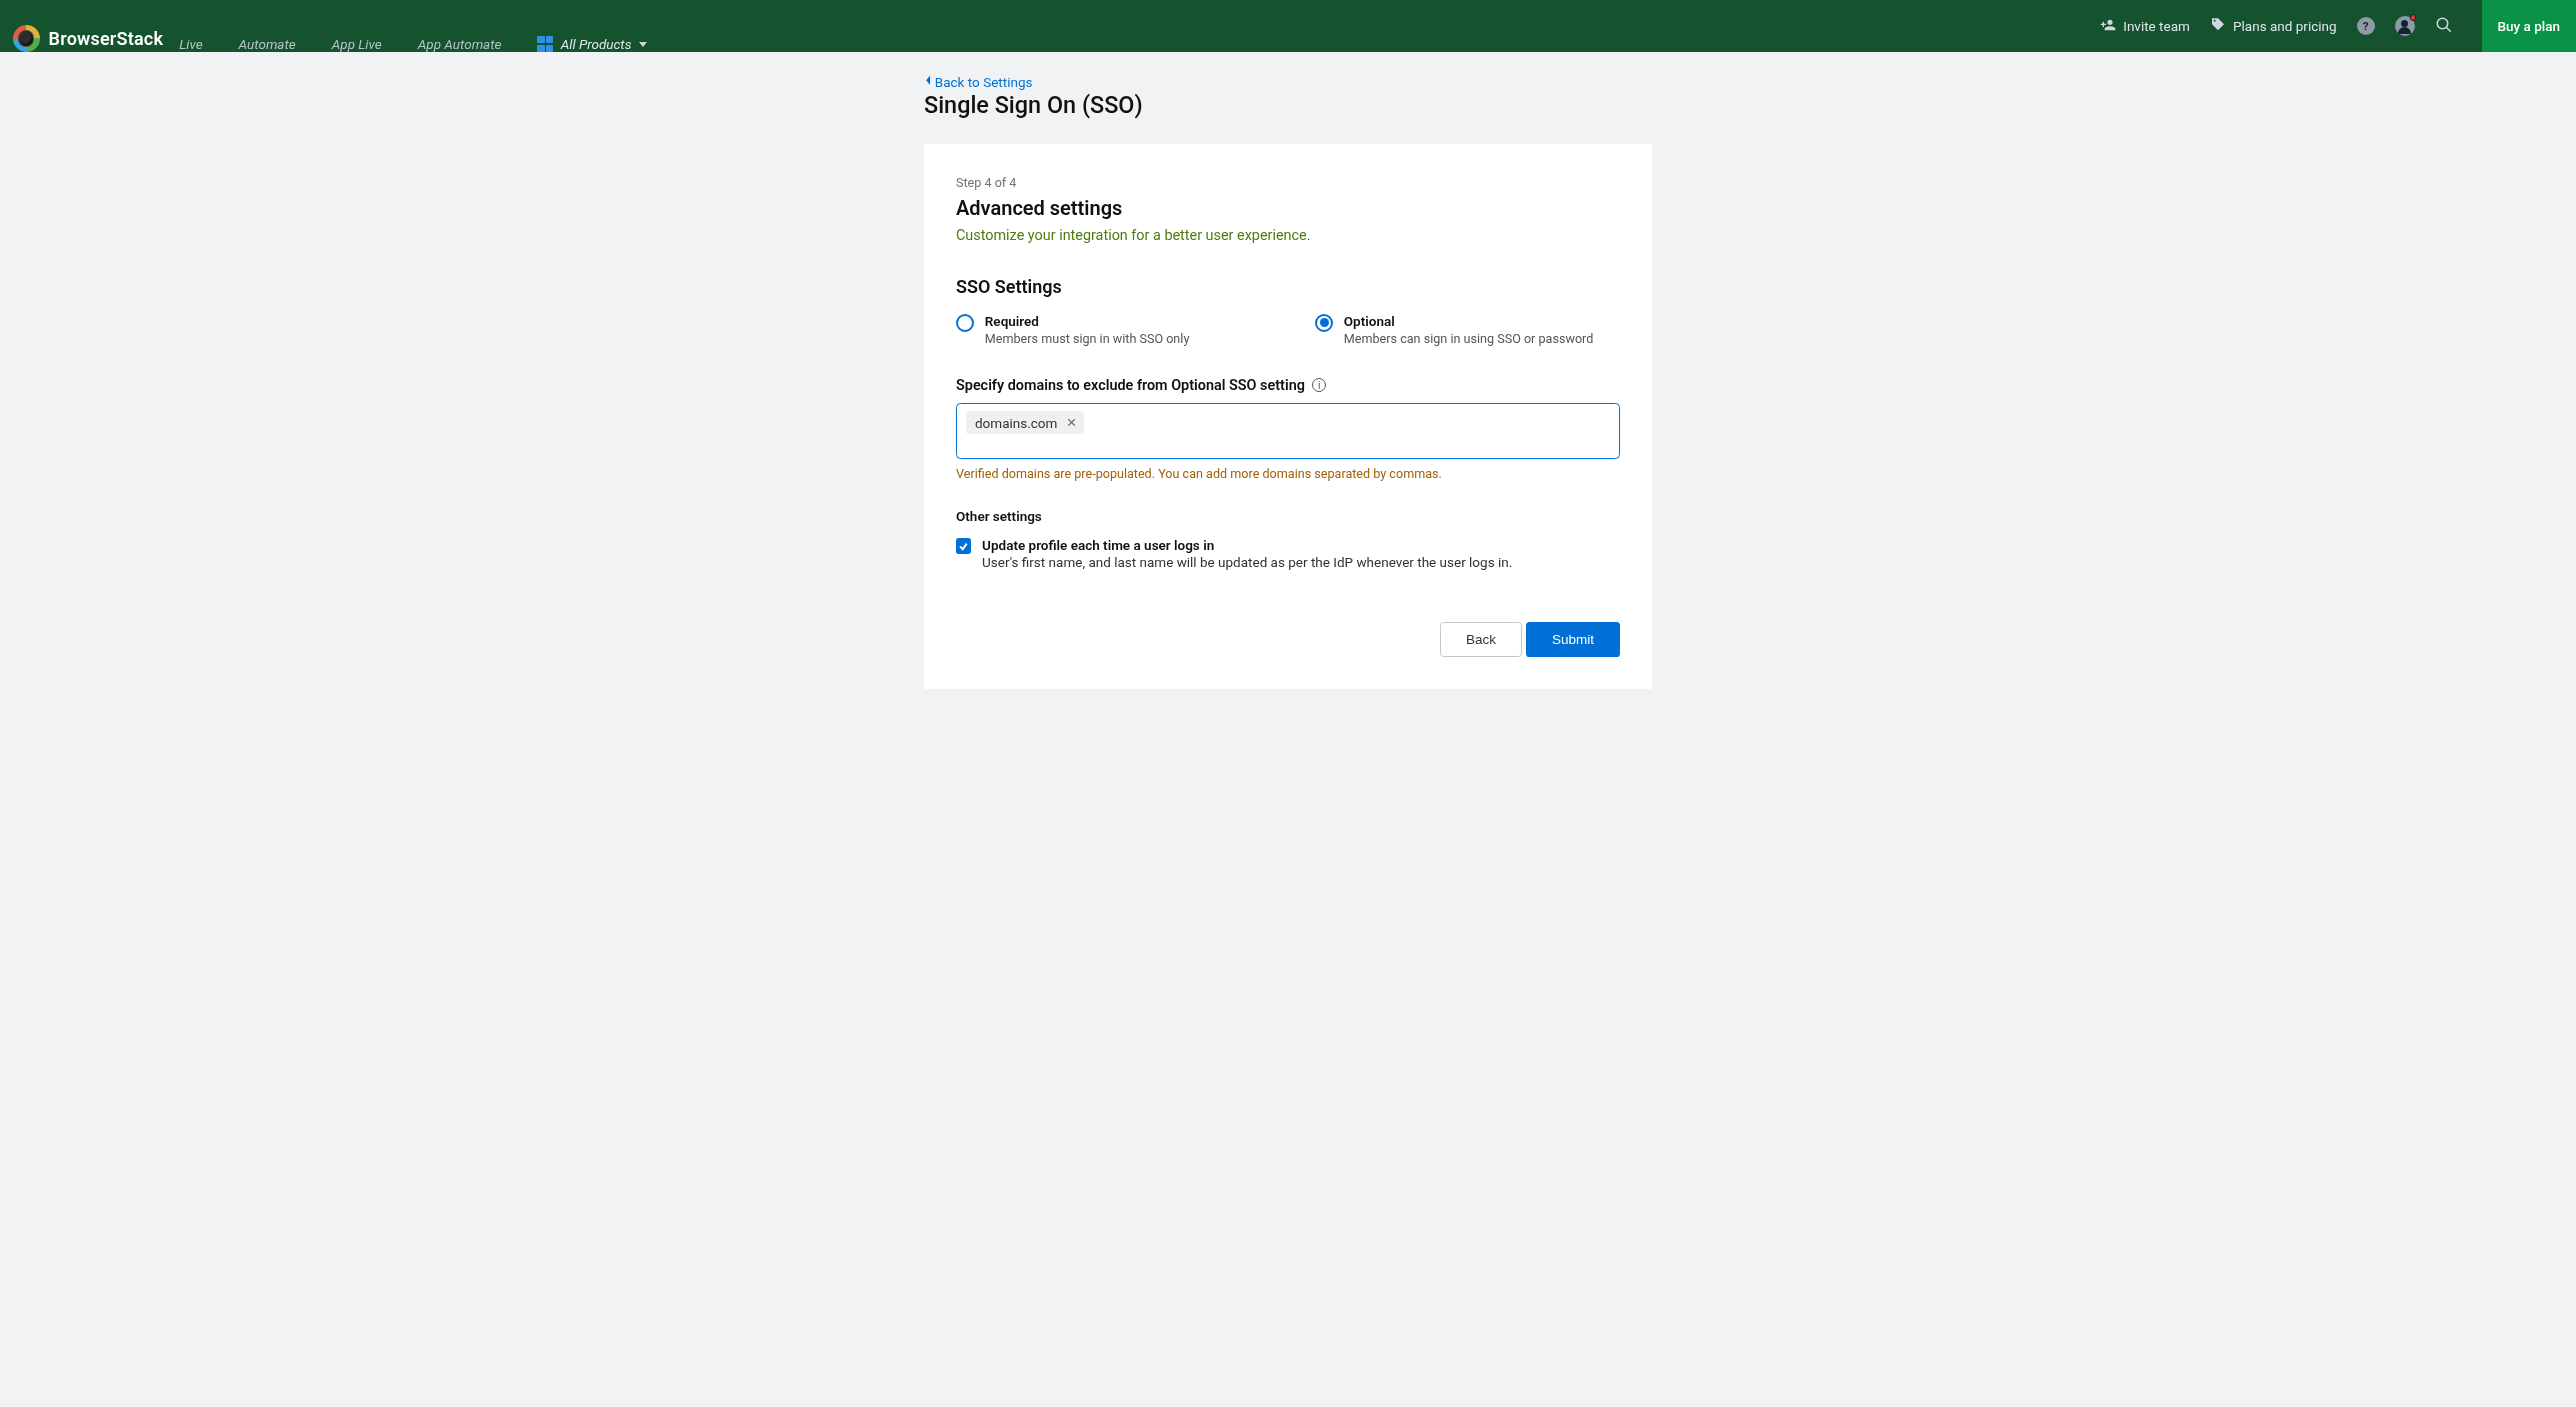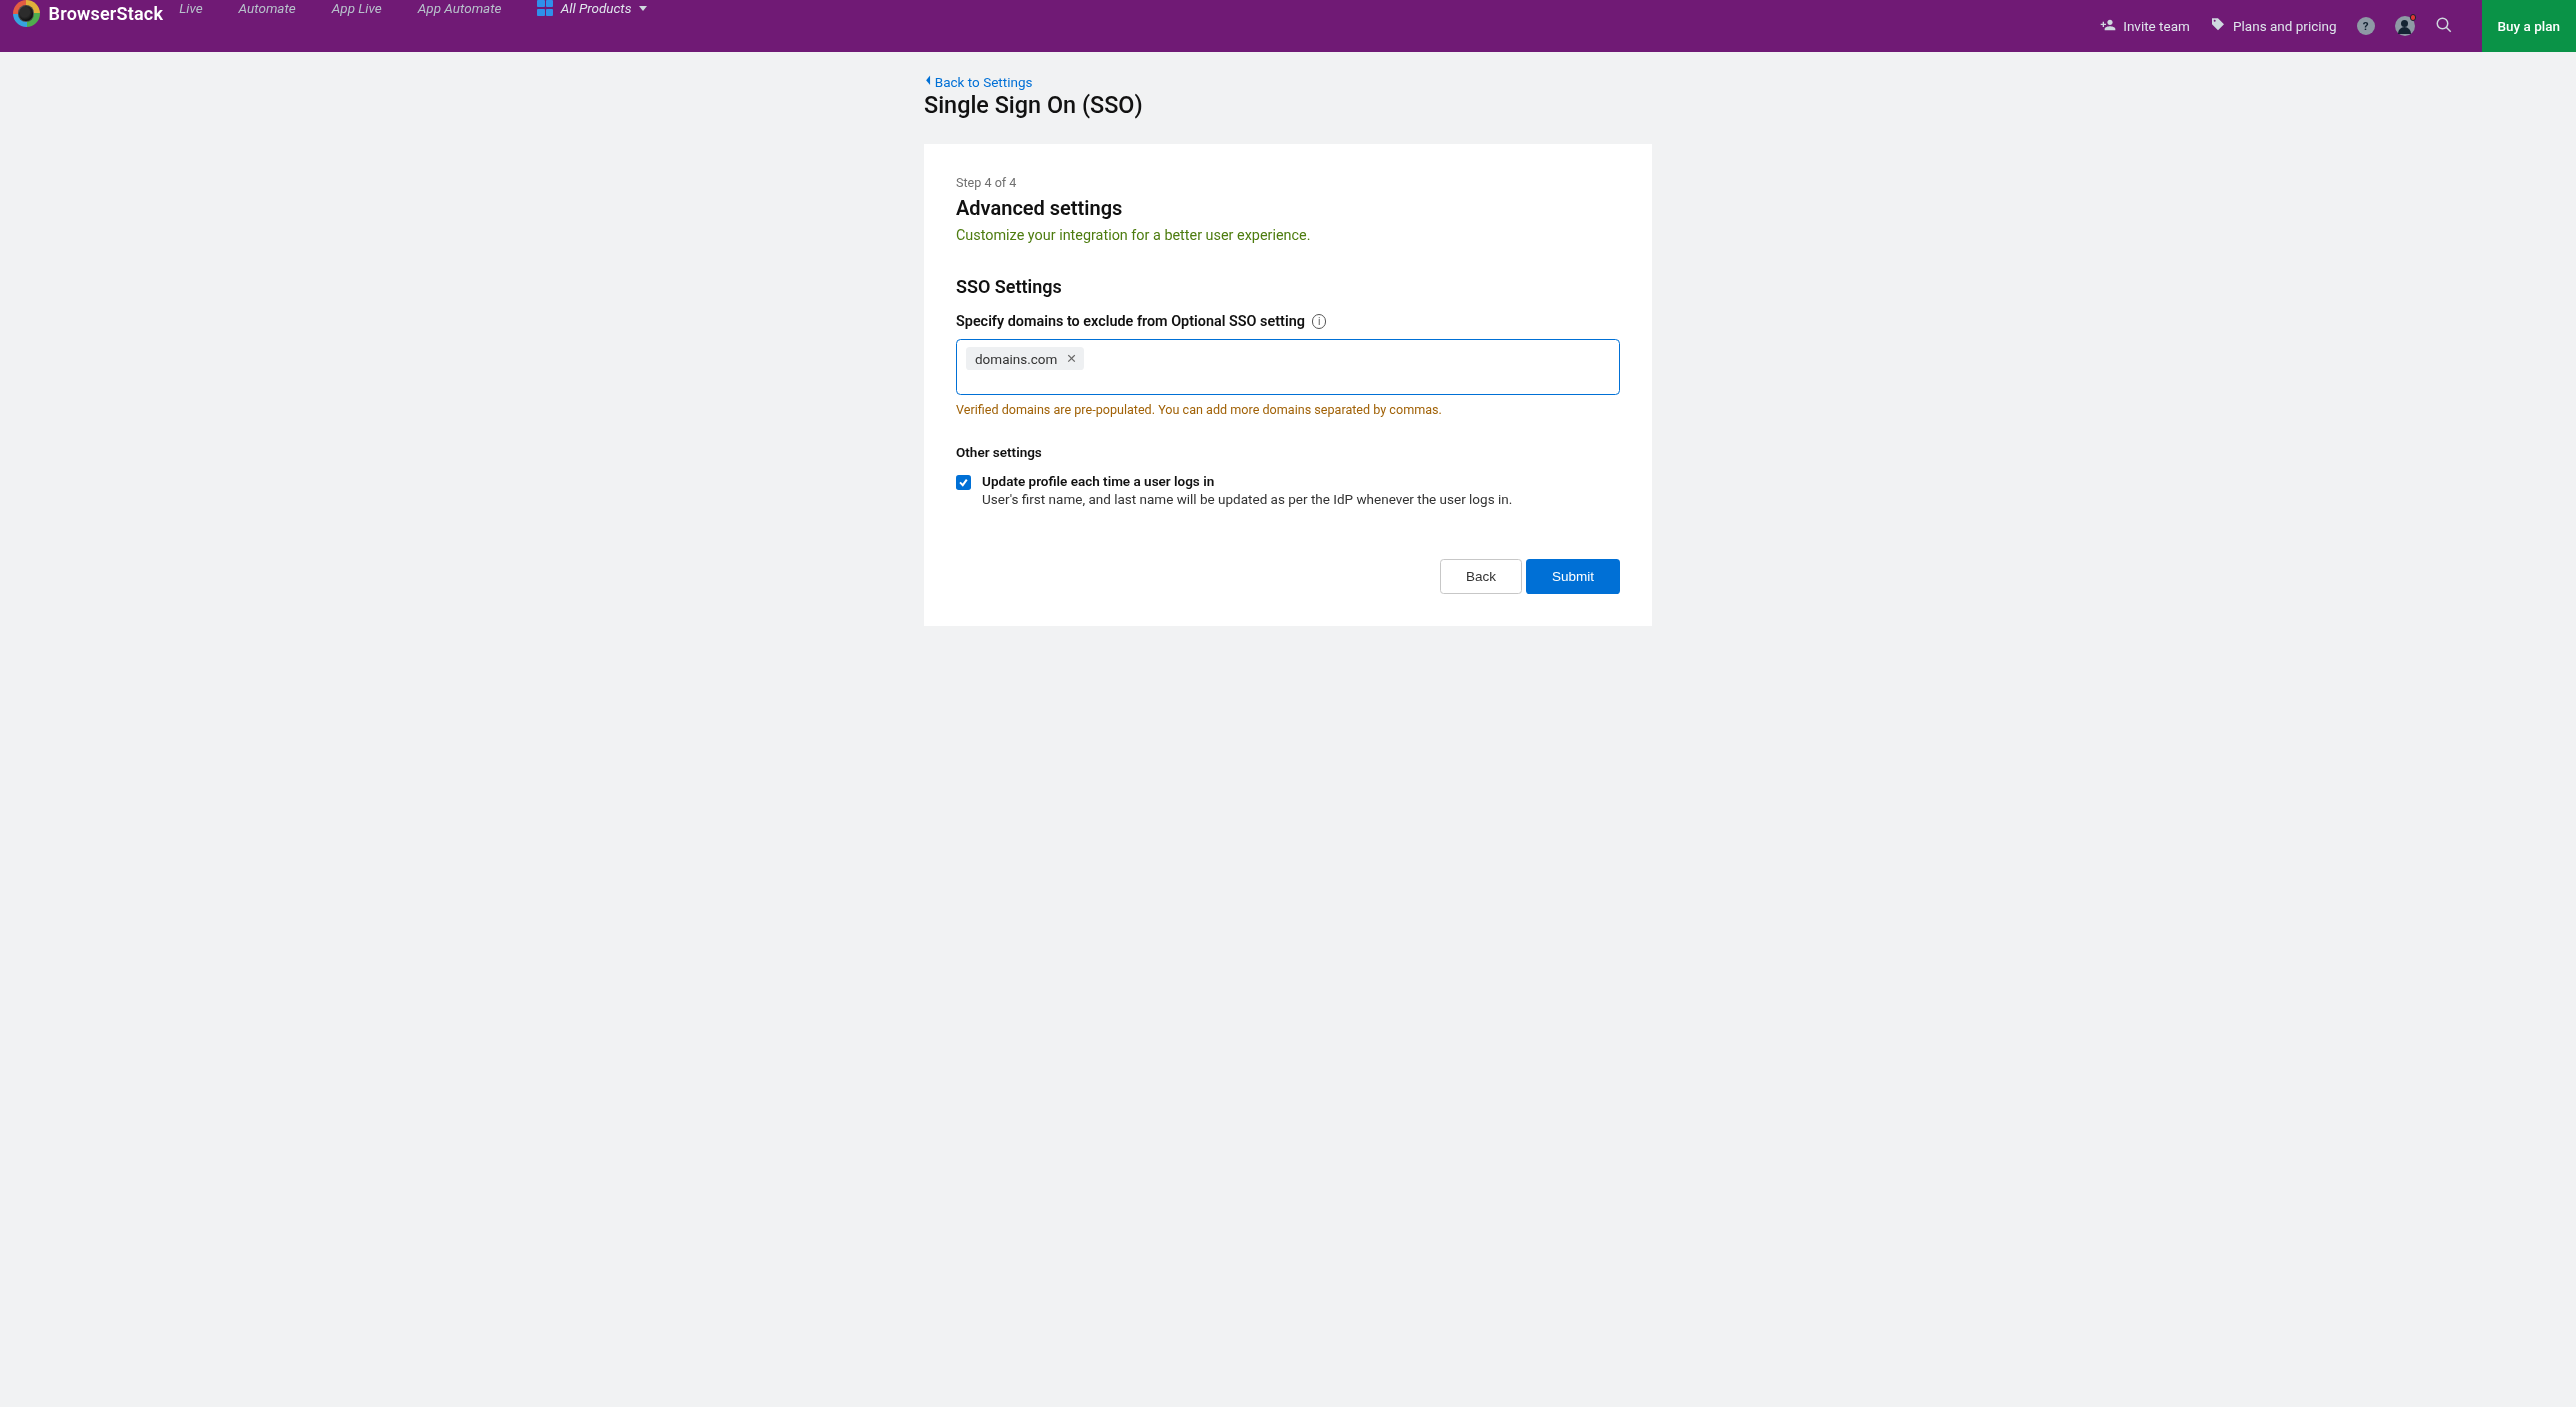--- a/index.html
+++ b/index.html
@@ -4,24 +4,24 @@
 <style>
   * { box-sizing: border-box; margin: 0; padding: 0; }
   body {
     font-family: -apple-system, BlinkMacSystemFont, "Segoe UI", Roboto, Helvetica, Arial, sans-serif;
     background: #f1f2f3;
     color: #111;
     font-size: 12.6px;
   }
   
   .header {
-    background: #701a75;
+    background: #14532d;
     height: 52px;
     display: flex;
-    align-items: flex-start;
+    align-items: flex-end;
     padding: 0 0 0 12.6px;
     color: #fff;
   }
   .logo-wrap {
     display: flex;
     align-items: center;
     gap: 9px;
     margin-right: 16px;
   }
   .logo-circle {
@@ -191,20 +191,38 @@
   </div>
   <h1 class="page-title">Single Sign On (SSO)</h1>
 
   <div class="card">
     <div class="step-label">Step 4 of 4</div>
     <h2 class="card-title">Advanced settings</h2>
     <p class="card-sub">Customize your integration for a better user experience.</p>
 
     <div class="section-h">SSO Settings</div>
 
+    <div class="radio-row">
+      <div class="radio-option">
+        <div class="radio-outer"></div>
+        <div>
+          <div class="radio-label">Required</div>
+          <div class="radio-desc">Members must sign in with SSO only</div>
+        </div>
+      </div>
+      <div class="radio-option">
+        <div class="radio-outer">
+            <div class="radio-inner"></div>
+          </div>
+        <div>
+          <div class="radio-label">Optional</div>
+          <div class="radio-desc">Members can sign in using SSO or password</div>
+        </div>
+      </div>
+    </div>
 
     <div class="field-label">
       <span>Specify domains to exclude from Optional SSO setting</span>
       <span class="info-icon">i</span>
     </div>
     <div class="tag-input">
       <div class="tag">
         <span>domains.com</span>
         <span class="tag-x">✕</span>
       </div>

